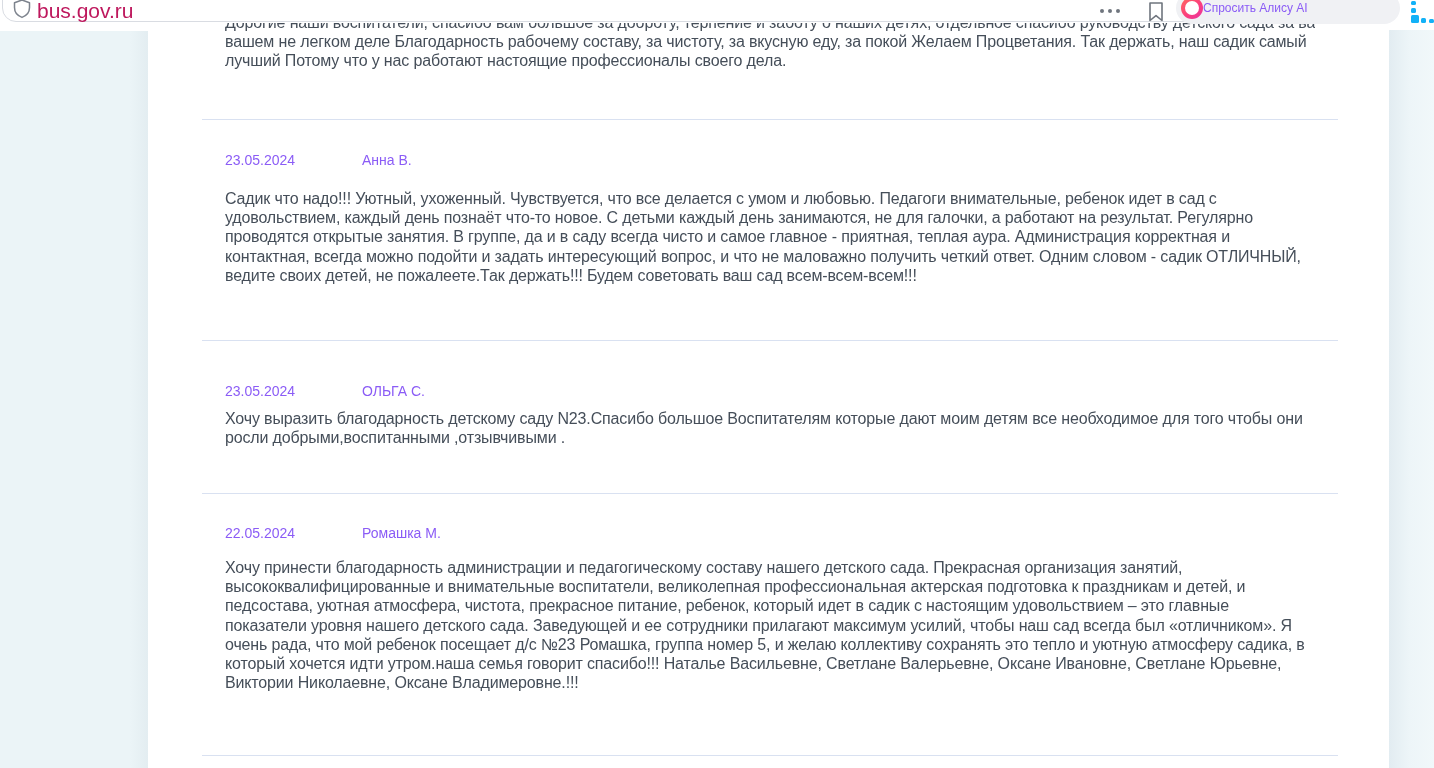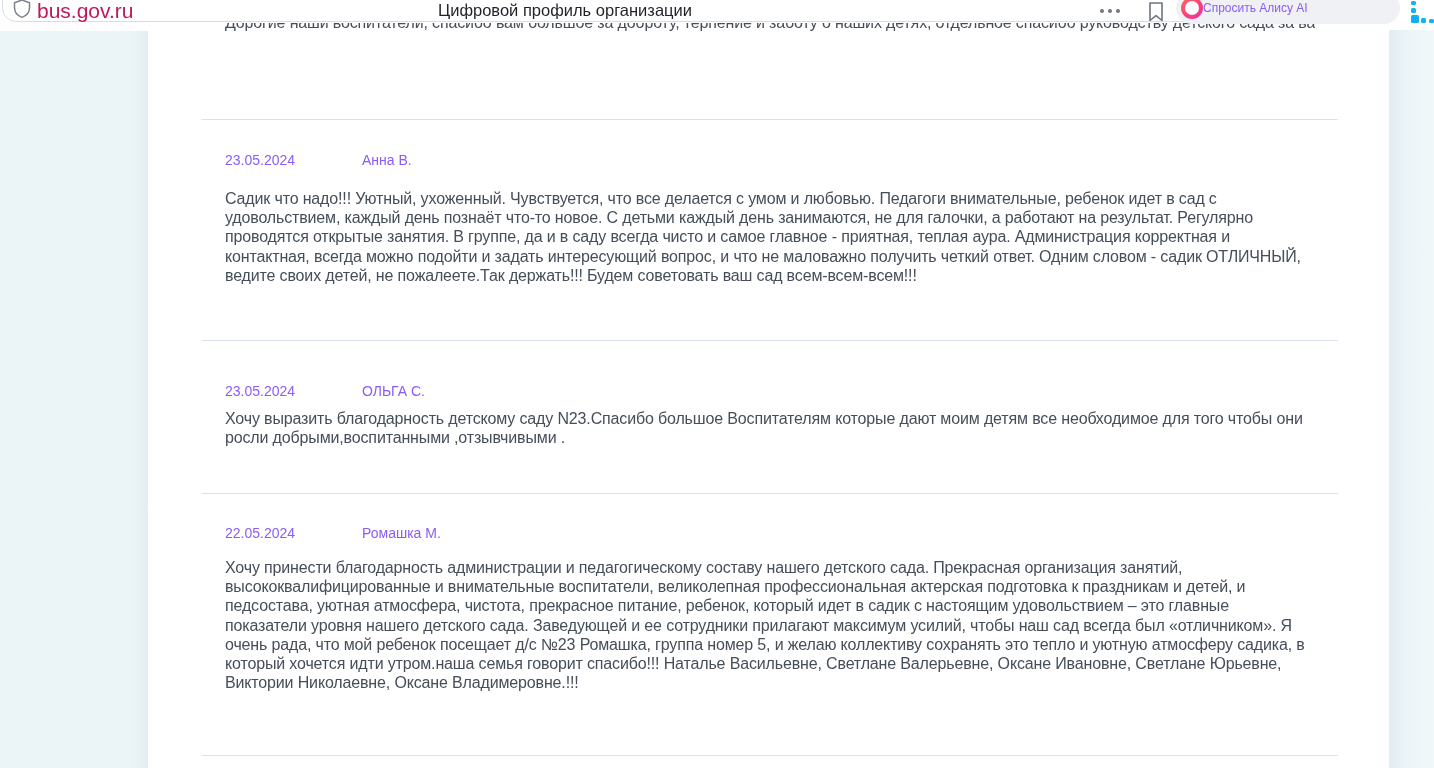--- a/index.html
+++ b/index.html
@@ -55,20 +55,21 @@
 <body>
 
 <div class="page">
 
   <div class="sidebar-left"></div>
   <div class="right-strip"></div>
 
   <div class="reviews">
 
     <div class="clipped">Дорогие наши воспитатели, спасибо вам большое за доброту, терпение и заботу о наших детях, отдельное спасибо руководству детского сада за ваш труд</div>
+    <div class="review-text" style="top:32px;">вашем не легком деле Благодарность рабочему составу, за чистоту, за вкусную еду, за покой Желаем Процветания. Так держать, наш садик самый лучший Потому что у нас работают настоящие профессионалы своего дела.</div>
 
     <div class="divider" style="top:119px;"></div>
 
     <div class="review-block">
       <div class="meta" style="top:151px;">
         <span class="date">23.05.2024</span><span class="author">Анна В.</span>
       </div>
       <div class="review-text" style="top:189px;">Садик что надо!!! Уютный, ухоженный. Чувствуется, что все делается с умом и любовью. Педагоги внимательные, ребенок идет в сад с удовольствием, каждый день познаёт что-то новое. С детьми каждый день занимаются, не для галочки, а работают на результат. Регулярно проводятся открытые занятия. В группе, да и в саду всегда чисто и самое главное - приятная, теплая аура. Администрация корректная и контактная, всегда можно подойти и задать интересующий вопрос, и что не маловажно получить четкий ответ. Одним словом - садик ОТЛИЧНЫЙ, ведите своих детей, не пожалеете.Так держать!!! Будем советовать ваш сад всем-всем-всем!!!</div>
     </div>
 
@@ -95,21 +96,20 @@
 
   <div class="chrome">
 
     <div class="smartbox">
       <span class="shield">
         <svg width="18" height="20" viewBox="0 0 18 20">
           <path d="M9 1 L16.5 3.7 V8.6 C16.5 13.5 13.3 16.9 9 18.4 C4.7 16.9 1.5 13.5 1.5 8.6 V3.7 Z" fill="none" stroke="#7d838d" stroke-width="1.5" stroke-linejoin="round"></path>
         </svg>
       </span>
       <span class="domain">bus.gov.ru</span>
-      <span class="ptitle">Цифровой профиль организации</span>
       <span class="dots-icon"></span>
       <span class="bookmark">
         <svg width="16" height="20" viewBox="0 0 16 20">
           <path d="M2 1 H14 V18.5 L8 13.6 L2 18.5 Z" fill="none" stroke="#6f757e" stroke-width="1.6" stroke-linejoin="round"></path>
         </svg>
       </span>
     </div>
 
     <div class="alice">
       <span class="alice-logo"></span>

